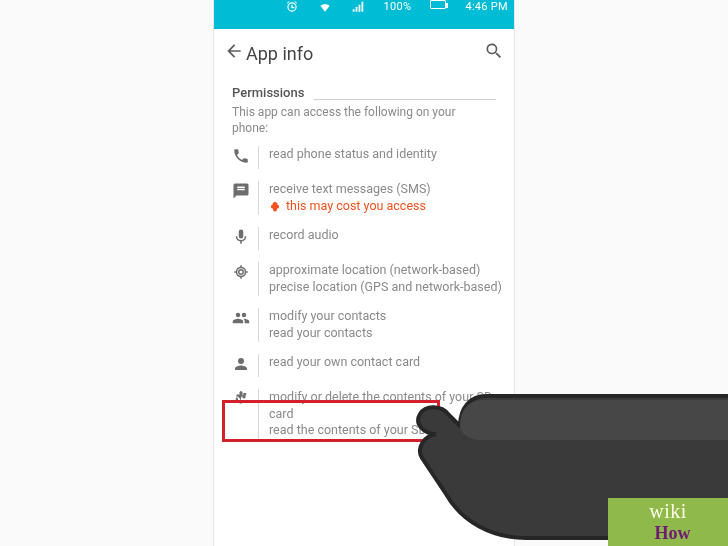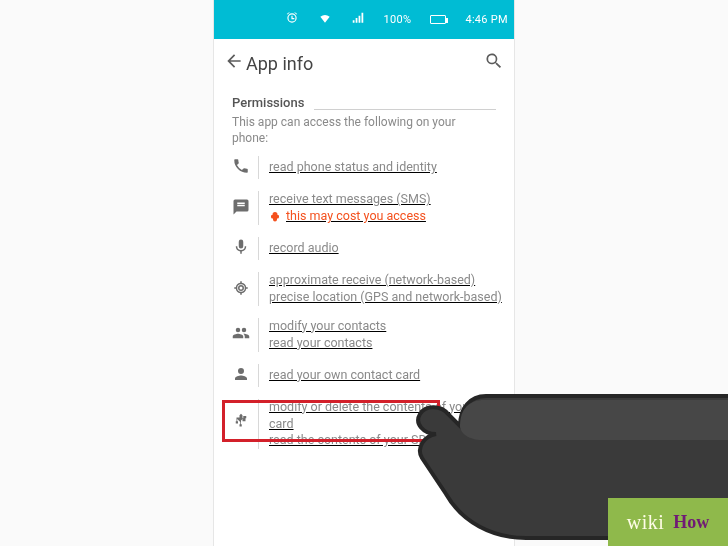--- a/index.html
+++ b/index.html
@@ -15,24 +15,24 @@
     position: absolute;
     left: 214px;
     top: 0;
     width: 300px;
     height: 546px;
     background: #fff;
     box-shadow: 0 0 0 1px #e6e6e6;
   }
   
   .statusbar {
-    height: 39px;
+    height: 29px;
     background: #00bcd4;
     display: flex;
-    align-items: center;
+    align-items: flex-start;
     justify-content: flex-end;
     padding: 0 6px;
     color: #fff;
     font-size: 11px;
     gap: 19px;
   }
   .statusbar .sb-icon { width: 14px; height: 14px; fill: #fff; }
   .statusbar .sb-text { font-size: 11px; letter-spacing: .3px; }
   .statusbar .battery {
     width: 16px; height: 9px; border: 1px solid #fff; border-radius: 1px;
@@ -86,24 +86,23 @@
   .section-desc {
     font-size: 12px;
     color: #8a8a8a;
     line-height: 1.35;
     margin: 2px 0 10px 0;
     max-width: 230px;
   }
   .perm-list { padding: 0 10px; }
   .perm {
     display: flex;
-    align-items: center;
+    align-items: flex-start;
     gap: 0;
     margin: 0 0 12px 0;
-    text-decoration: underline;
   }
   .perm .icon-col {
     width: 34px;
     display: flex;
     justify-content: center;
     padding-top: 1px;
   }
   .perm .icon-col svg { width: 18px; height: 18px; fill: #6d6d6d; }
   .perm .sep {
     width: 1px;
@@ -152,20 +151,21 @@
   .wikihow-badge {
     position: absolute;
     right: 0;
     bottom: 0;
     width: 120px;
     height: 48px;
     background: #8fb94b;
     display: flex;
     align-items: center;
     justify-content: center;
+    flex-direction: column;
   }
   .wikihow-badge .wiki {
     font-family: Georgia, "Times New Roman", serif;
     color: #fffde7;
     font-size: 20px;
     letter-spacing: .5px;
   }
   .wikihow-badge .how {
     font-family: Georgia, "Times New Roman", serif;
     font-weight: 700;
@@ -279,21 +279,21 @@
       <div class="perm">
         <div class="icon-col">
             <span>
           <svg viewBox="0 0 24 24">
                 <path d="M12 8a4 4 0 104 4 4 4 0 00-4-4zm0 6a2 2 0 112-2 2 2 0 01-2 2zm9-3h-2.07A7 7 0 0013 5.07V3h-2v2.07A7 7 0 005.07 11H3v2h2.07A7 7 0 0011 18.93V21h2v-2.07A7 7 0 0018.93 13H21zM12 17a5 5 0 115-5 5 5 0 01-5 5z"></path>
               </svg>
         </span>
           </div>
         <div class="sep"></div>
         <div class="text-col">
-          <span class="line">approximate receive (network-based)</span>
+          <span class="line">approximate location (network-based)</span>
           <span class="line">precise location (GPS and network-based)</span>
         </div>
       </div>
 
       <div class="perm">
         <div class="icon-col">
             <span>
           <svg viewBox="0 0 24 24">
                 <path d="M16 11a3 3 0 10-3-3 3 3 0 003 3zM8 11a3 3 0 10-3-3 3 3 0 003 3zm0 2c-2.3 0-7 1.2-7 3.5V19h14v-2.5C15 14.2 10.3 13 8 13zm8 0c-.3 0-.6 0-1 .05A4.6 4.6 0 0117 16.5V19h6v-2.5c0-2.3-4.7-3.5-7-3.5z"></path>
               </svg>

